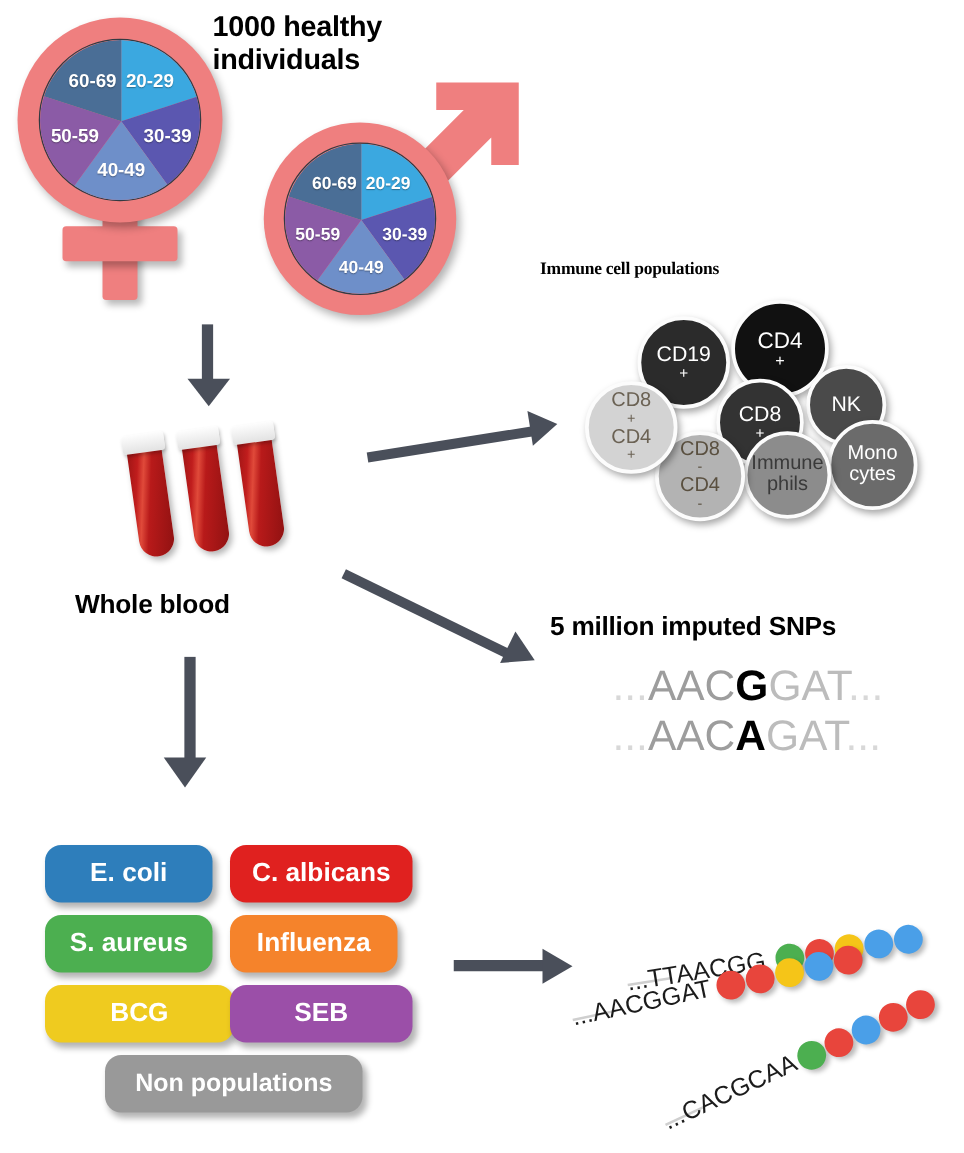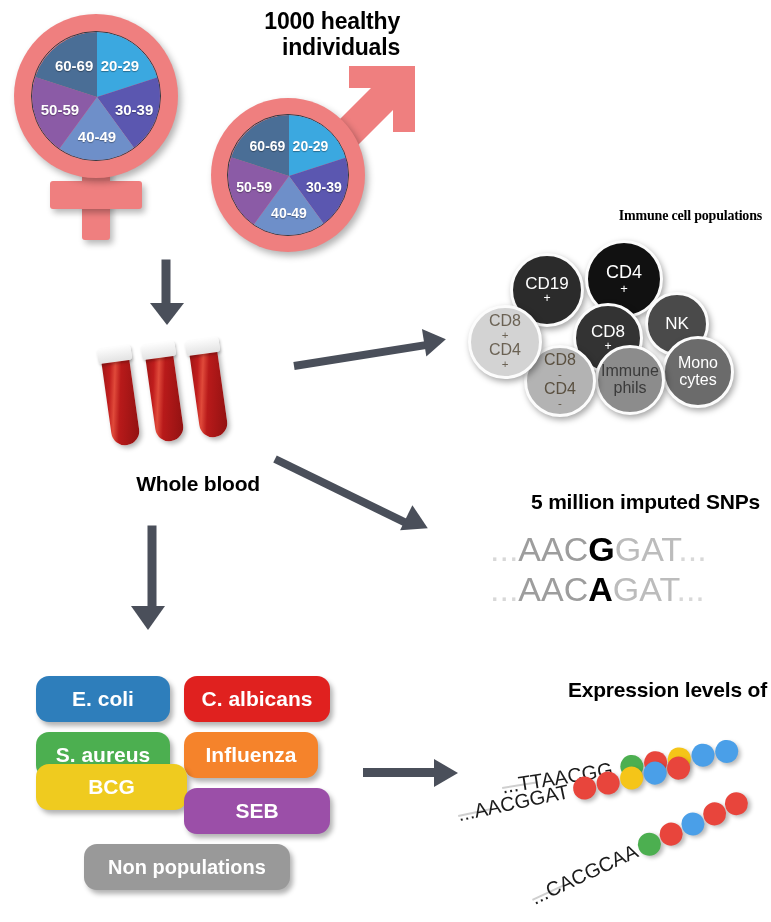--- a/index.html
+++ b/index.html
@@ -3,21 +3,21 @@
 <meta charset="utf-8">
 <style>
   html,body{margin:0;padding:0;background:#ffffff;}
   body{font-family:"Liberation Sans","DejaVu Sans",sans-serif;}
   #canvas{position:relative;width:771px;height:922px;background:#ffffff;overflow:hidden;}
 
   .abs{position:absolute;}
 
   
   .title{
-    font-weight:bold;color:#000;text-align:right;line-height:1.15;
+    font-weight:bold;color:#000;text-align:left;line-height:1.15;
     letter-spacing:-0.2px;
   }
 
   
   .sym-wrap{position:absolute;}
   .ring{
     position:absolute;border-radius:50%;
     background:#ef7f7f;
     box-shadow:3px 4px 7px rgba(0,0,0,0.30);
   }
@@ -249,38 +249,37 @@
       </div>
       <div class="pill" style="left: 184px; top: 676px; width: 146px; height: 46px; background: rgb(224, 33, 31); font-size: 21px;">
         <span>C. albicans</span>
       </div>
       <div class="pill" style="left: 36px; top: 732px; width: 134px; height: 46px; background: rgb(76, 175, 80); font-size: 21px;">
         <span>S. aureus</span>
       </div>
       <div class="pill" style="left: 184px; top: 732px; width: 134px; height: 46px; background: rgb(245, 131, 43); font-size: 21px;">
         <span>Influenza</span>
       </div>
-      <div class="pill" style="left: 36px; top: 764px; width: 151px; height: 46px; background: rgb(239, 203, 31); font-size: 21px;">
+      <div class="pill" style="left: 36px; top: 788px; width: 151px; height: 46px; background: rgb(239, 203, 31); font-size: 21px;">
         <span>BCG</span>
       </div>
       <div class="pill" style="left: 184px; top: 788px; width: 146px; height: 46px; background: rgb(155, 79, 168); font-size: 21px;">
         <span>SEB</span>
       </div>
       <div class="pill" style="left: 84px; top: 844px; width: 206px; height: 46px; background: rgb(153, 153, 153); font-size: 20px;">
         <span>Non populations</span>
       </div>
     </div>
 
   <div>
     <div class="arrow-line" style="left:363px;top:768px;width:74px;height:9px;"></div>
     <div class="arrow-head" style="left:434px;top:759px;border-top:14px solid transparent;border-bottom:14px solid transparent;border-left:24px solid #4a4f5a;"></div>
   </div>
 
   <div class="title abs" style="left:455px;top:678px;width:312px;font-size:21px;">
-    <div>Expression levels of</div>
   </div>
   <div id="strands">
       <div class="strand" style="left: 502px; top: 772px; height: 30px; width: 300px; transform: rotate(-9deg);">
         <div class="strand-rule" style="left: 0px; width: 36px;"></div>
         <div class="strand-txt" style="left: 0px; font-size: 20px;">...TTAACGG</div>
         <div class="bead" style="width: 23px; height: 23px; background: rgb(76, 175, 80); left: 120px;"></div>
         <div class="bead" style="width: 23px; height: 23px; background: rgb(232, 69, 60); left: 144px;"></div>
         <div class="bead" style="width: 23px; height: 23px; background: rgb(245, 197, 24); left: 168px;"></div>
         <div class="bead" style="width: 23px; height: 23px; background: rgb(74, 159, 232); left: 192px;"></div>
         <div class="bead" style="width: 23px; height: 23px; background: rgb(74, 159, 232); left: 216px;"></div>

